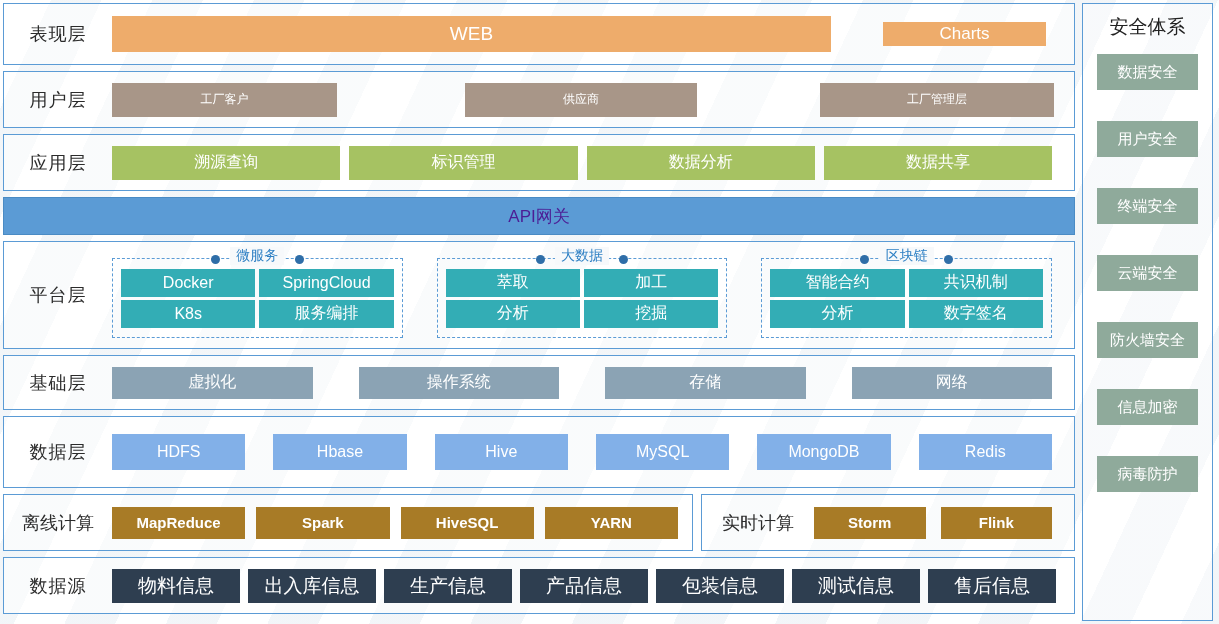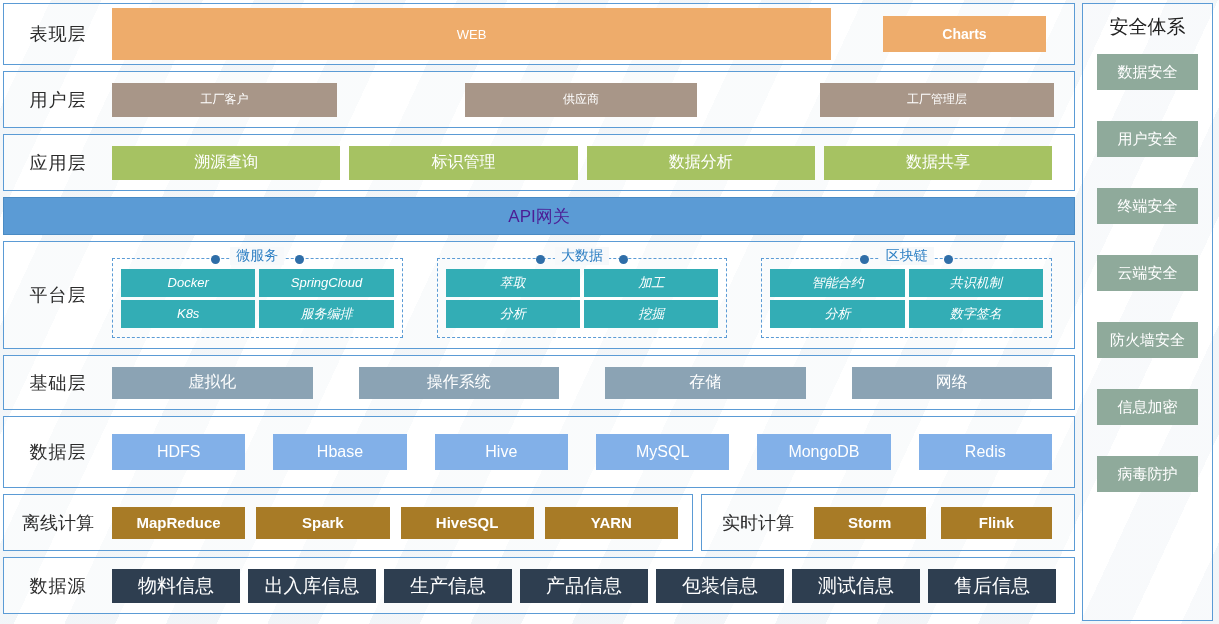--- a/index.html
+++ b/index.html
@@ -74,22 +74,22 @@
   
   .h-present{height:62px;}
   .h-user{height:57px;}
   .h-app{height:57px;}
   .h-base{height:55px;}
   .h-data{height:72px;}
   .h-source{height:57px;}
 
   
   .present-body{gap:52px;padding-right:28px;}
-  .chip-web{background:#eeac6b;height:52px;flex:1 1 auto;font-size:13px;}
-  .chip-charts{background:#eeac6b;height:36px;width:163px;flex:0 0 auto;font-size:14px;font-weight:bold;}
+  .chip-web{background:#eeac6b;height:36px;flex:1 1 auto;font-size:19px;}
+  .chip-charts{background:#eeac6b;height:24px;width:163px;flex:0 0 auto;font-size:17px;}
 
   
   .user-body{padding-right:22px;}
   .chip-user{background:#a89688;height:34px;font-size:12px;flex:0 0 auto;}
 
   
   .app-body{gap:9px;padding-right:22px;}
   .chip-app{background:#a6c262;height:34px;flex:1 1 0;font-size:16px;}
 
   
@@ -139,21 +139,21 @@
   }
   .group-dot{
     position:absolute;top:-4.5px;
     width:9px;height:9px;border-radius:50%;
     background:#2f6ea8;z-index:4;
   }
   .group-dot.left{left:34%;}
   .group-dot.right{right:34%;}
   .group-row{display:flex;gap:4px;}
   .chip-plat{
-    background:#33adb5;height:28px;flex:1 1 0;font-size:13px;font-style:italic;
+    background:#33adb5;height:28px;flex:1 1 0;font-size:16px;
   }
 
   
   .base-body{gap:46px;padding-right:22px;}
   .chip-base{background:#8ba3b4;height:32px;flex:1 1 0;font-size:16px;}
 
   
   .data-body{gap:28px;padding-right:22px;}
   .chip-dl{background:#82b0e8;height:36px;flex:1 1 0;font-size:16px;}
 

